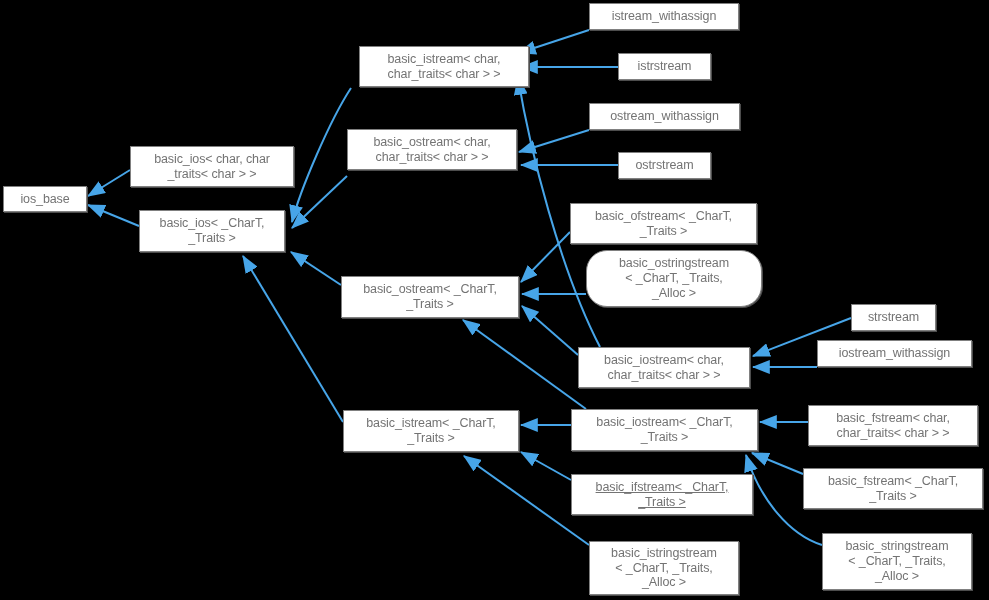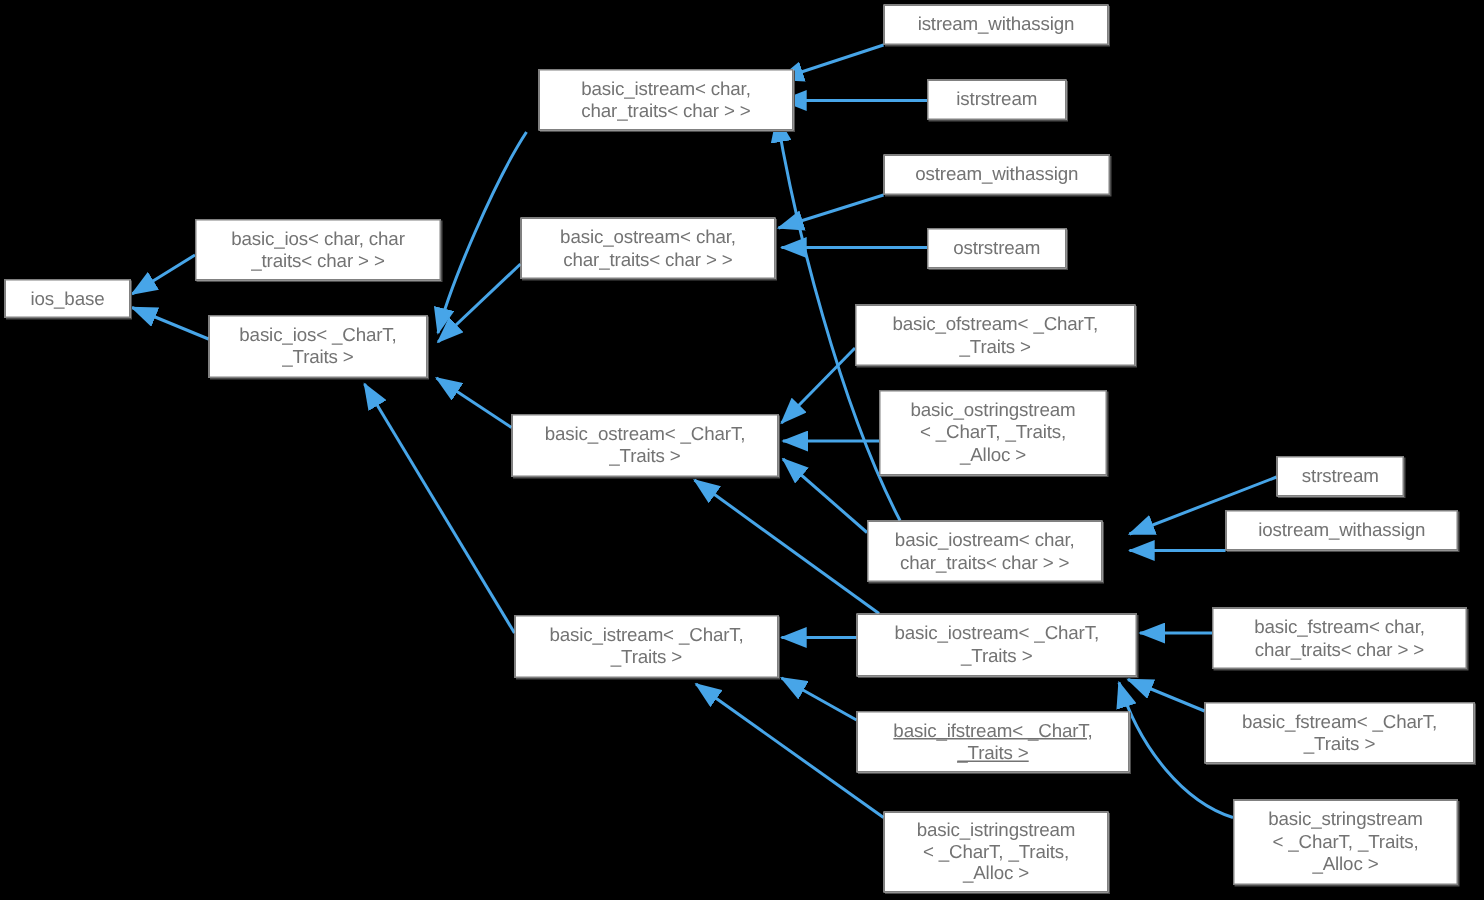--- a/index.html
+++ b/index.html
@@ -82,32 +82,32 @@
   <div id="nodes">
       <div class="node" style="left: 3px; top: 186px; width: 84px; height: 26px;">ios_base</div>
       <div class="node" style="left: 130px; top: 146px; width: 164px; height: 41px;">basic_ios&lt; char, char
 _traits&lt; char &gt; &gt;</div>
       <div class="node" style="left: 139px; top: 210px; width: 146px; height: 42px; text-align: center;">basic_ios&lt; _CharT,
 _Traits &gt;</div>
       <div class="node" style="left: 347px; top: 46px; width: 170px; height: 41px; margin-left: 12px;">basic_istream&lt; char,
 char_traits&lt; char &gt; &gt;</div>
       <div class="node" style="left: 589px; top: 3px; width: 150px; height: 27px;">istream_withassign</div>
       <div class="node" style="left: 618px; top: 53px; width: 93px; height: 27px;">istrstream</div>
-      <div class="node" style="left: 347px; top: 145px; width: 170px; height: 41px;">basic_ostream&lt; char,
+      <div class="node" style="left: 347px; top: 129px; width: 170px; height: 41px;">basic_ostream&lt; char,
 char_traits&lt; char &gt; &gt;</div>
       <div class="node" style="left: 589px; top: 103px; width: 151px; height: 27px;">ostream_withassign</div>
       <div class="node" style="left: 618px; top: 152px; width: 93px; height: 27px; text-align: center;">ostrstream</div>
       <div class="node" style="left: 341px; top: 276px; width: 178px; height: 42px;">basic_ostream&lt; _CharT,
 _Traits &gt;</div>
       <div class="node" style="left: 570px; top: 203px; width: 187px; height: 41px;">basic_ofstream&lt; _CharT,
 _Traits &gt;</div>
-      <div class="node" style="left: 586px; top: 260px; width: 152px; height: 57px;">basic_ostringstream
+      <div class="node" style="left: 586px; top: 250px; width: 176px; height: 57px; border-radius: 21px;">basic_ostringstream
 &lt; _CharT, _Traits,
 _Alloc &gt;</div>
-      <div class="node" style="left: 578px; top: 347px; width: 157px; height: 41px;">basic_iostream&lt; char,
+      <div class="node" style="left: 578px; top: 347px; width: 172px; height: 41px;">basic_iostream&lt; char,
 char_traits&lt; char &gt; &gt;</div>
       <div class="node" style="left: 851px; top: 304px; width: 85px; height: 27px;">strstream</div>
       <div class="node" style="left: 817px; top: 340px; width: 155px; height: 27px; text-align: center;">iostream_withassign</div>
       <div class="node" style="left: 343px; top: 410px; width: 176px; height: 42px;">basic_istream&lt; _CharT,
 _Traits &gt;</div>
       <div class="node" style="left: 571px; top: 409px; width: 187px; height: 42px;">basic_iostream&lt; _CharT,
 _Traits &gt;</div>
       <div class="node" style="left: 808px; top: 405px; width: 170px; height: 41px;">basic_fstream&lt; char,
 char_traits&lt; char &gt; &gt;</div>
       <div class="node" style="left: 571px; top: 474px; width: 182px; height: 41px; text-decoration: underline;">basic_ifstream&lt; _CharT,

